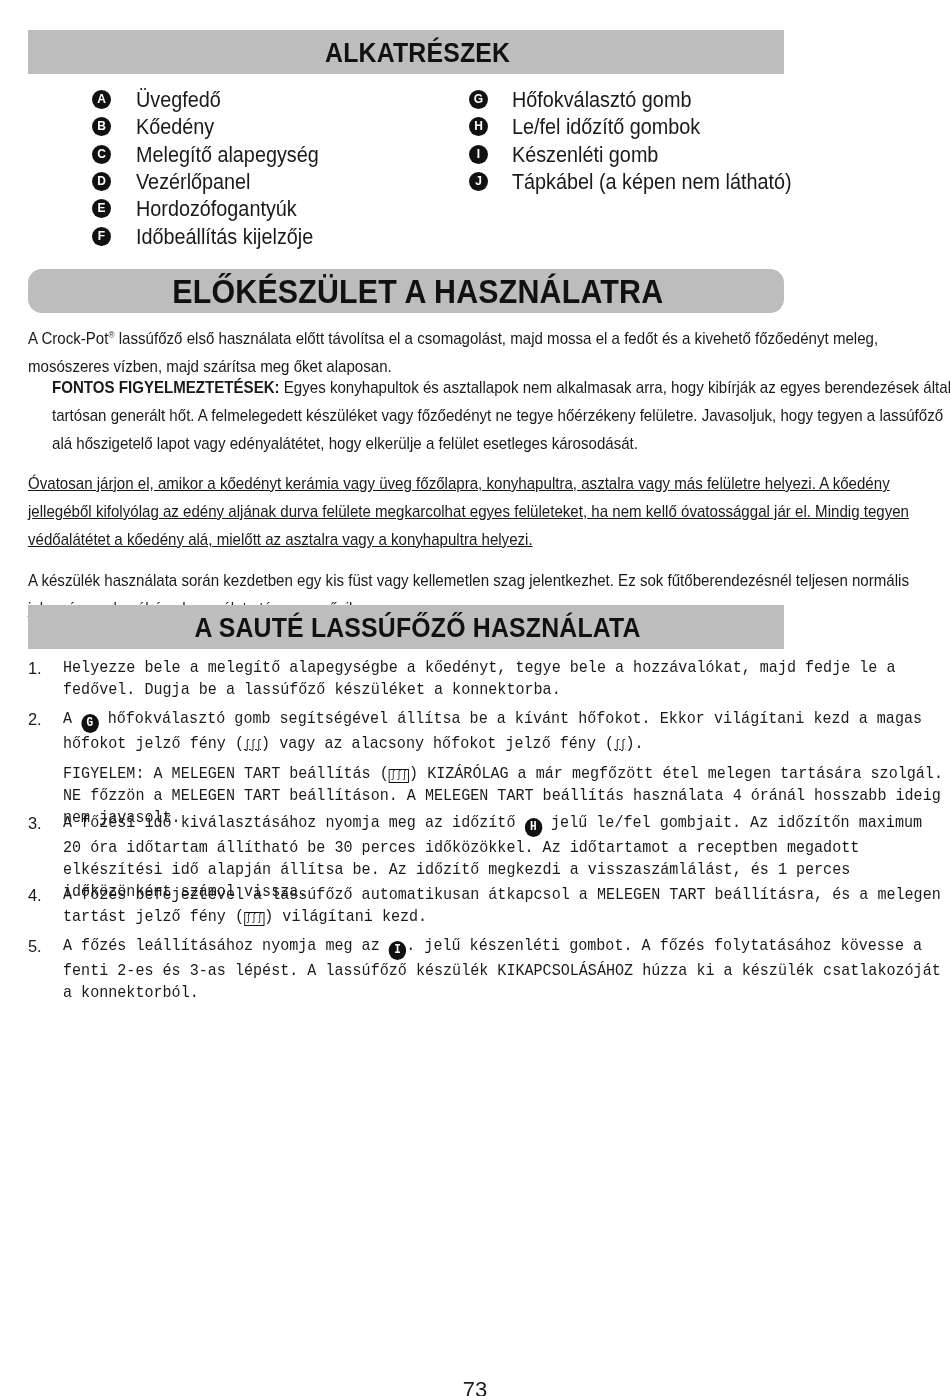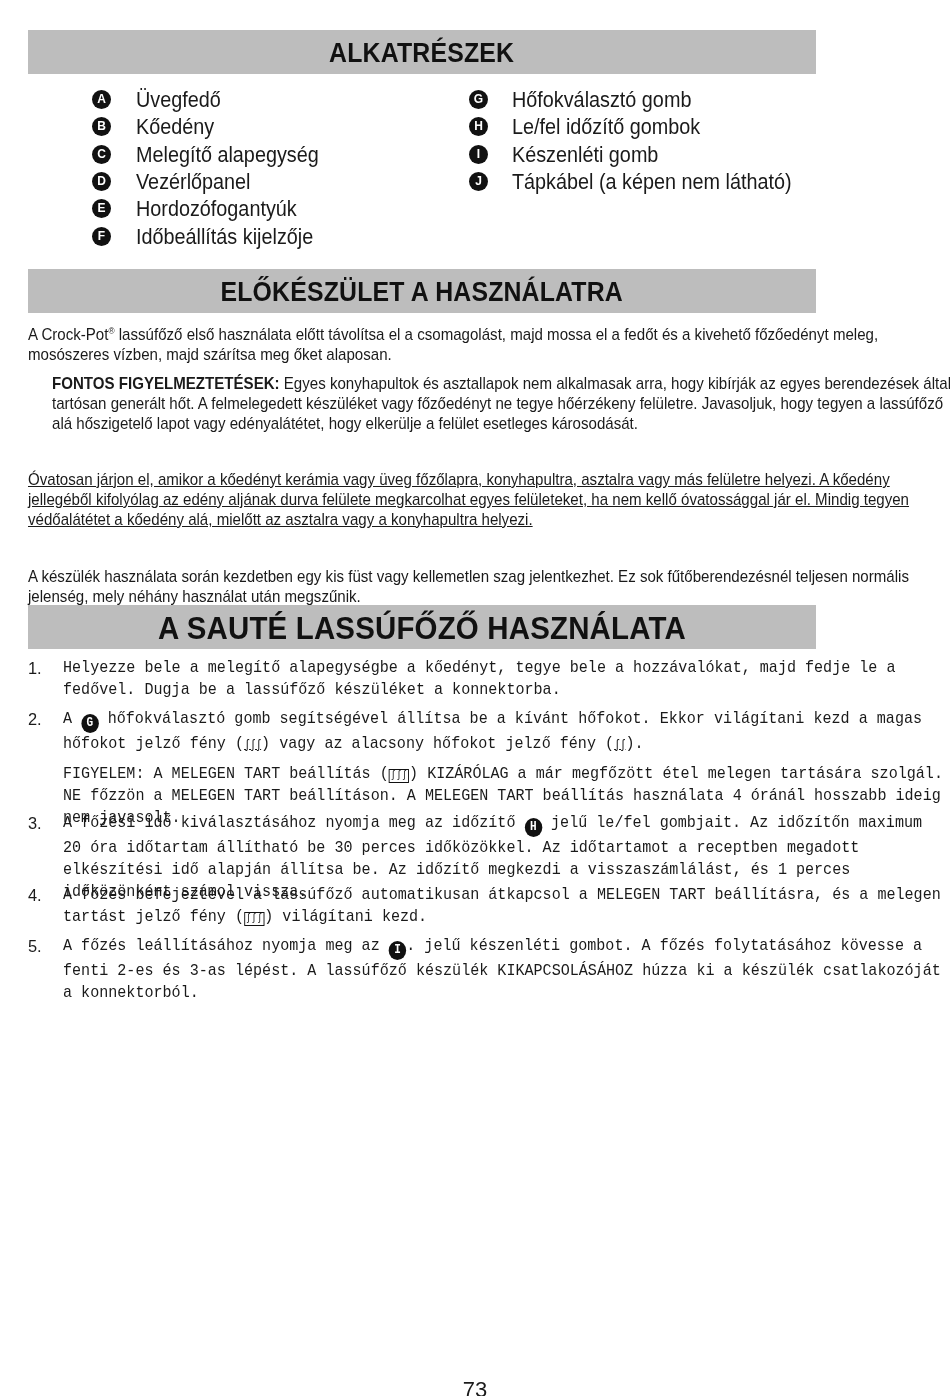--- a/index.html
+++ b/index.html
@@ -1,31 +1,31 @@
 <!DOCTYPE html>
 <html><head>
 <meta charset="utf-8">
 <style>
   html, body { margin:0; padding:0; background:#ffffff; }
   body { width:950px; height:1396px; position:relative; font-family:"Liberation Sans", sans-serif; color:#1a1a1a; overflow:hidden; }
-  .band { position:absolute; left:28px; width:788px; background:#bdbdbd; text-align:center; font-family:"Liberation Sans", sans-serif; font-weight:bold; color:#111; letter-spacing:0.2px; }
+  .band { position:absolute; left:28px; width:732px; background:#bdbdbd; text-align:center; font-family:"Liberation Sans", sans-serif; font-weight:bold; color:#111; letter-spacing:0.2px;padding-left:24px; }
   .band span { display:inline-block; transform:scaleX(0.92); }
   #band1 { top:30px; height:44px; line-height:46px; font-size:27px; }
-  #band2 { top:269px; height:44px; line-height:46px; font-size:27px; }
-  #band3 { top:605px; height:44px; line-height:46px; font-size:32px; }
+  #band2 { top:269px; height:44px; line-height:46px; font-size:33px;border-radius:14px; }
+  #band3 { top:605px; height:44px; line-height:46px; font-size:27px; }
 
   .parts { position:absolute; top:86px; font-size:22px; }
   .parts .row { height:27.3px; line-height:27px; display:flex; align-items:center; }
   .badge { width:19px; height:19px; border-radius:50%; background:#111; color:#fff; font-size:12px; font-weight:bold; display:inline-flex; align-items:center; justify-content:center; margin-right:25px; flex:none; }
   .label { transform:scaleX(0.9); transform-origin:left; white-space:nowrap; }
   #parts-left { left:92px; }
   #parts-right { left:469px; }
   #parts-right .badge { margin-right:24px; }
 
-  .para { position:absolute; left:28px; width:900px; font-size:16.4px; line-height:20px; }
+  .para { position:absolute; left:28px; width:900px; font-size:16.4px; line-height:28px; }
   .para .inner { transform:scaleX(0.92); transform-origin:left; width:978px; }
   .bold { font-weight:bold; }
   sup { font-size:9px; }
 
   .step { position:absolute; left:28px; width:910px; font-size:16.4px; line-height:22px; }
   .step .num { position:absolute; left:0; top:0; }
   .step .text { position:absolute; left:35px; width:885px;font-family:Liberation Mono, monospace; }
   .step .text .inner { transform:scaleX(0.92); transform-origin:left; width:960px; }
   .ibadge { display:inline-flex; width:19px; height:19px; border-radius:50%; background:#111; color:#fff; font-size:12px; font-weight:bold; align-items:center; justify-content:center; vertical-align:-3px; }
   .heat { text-decoration:underline; font-size:12px; letter-spacing:-1px; }

